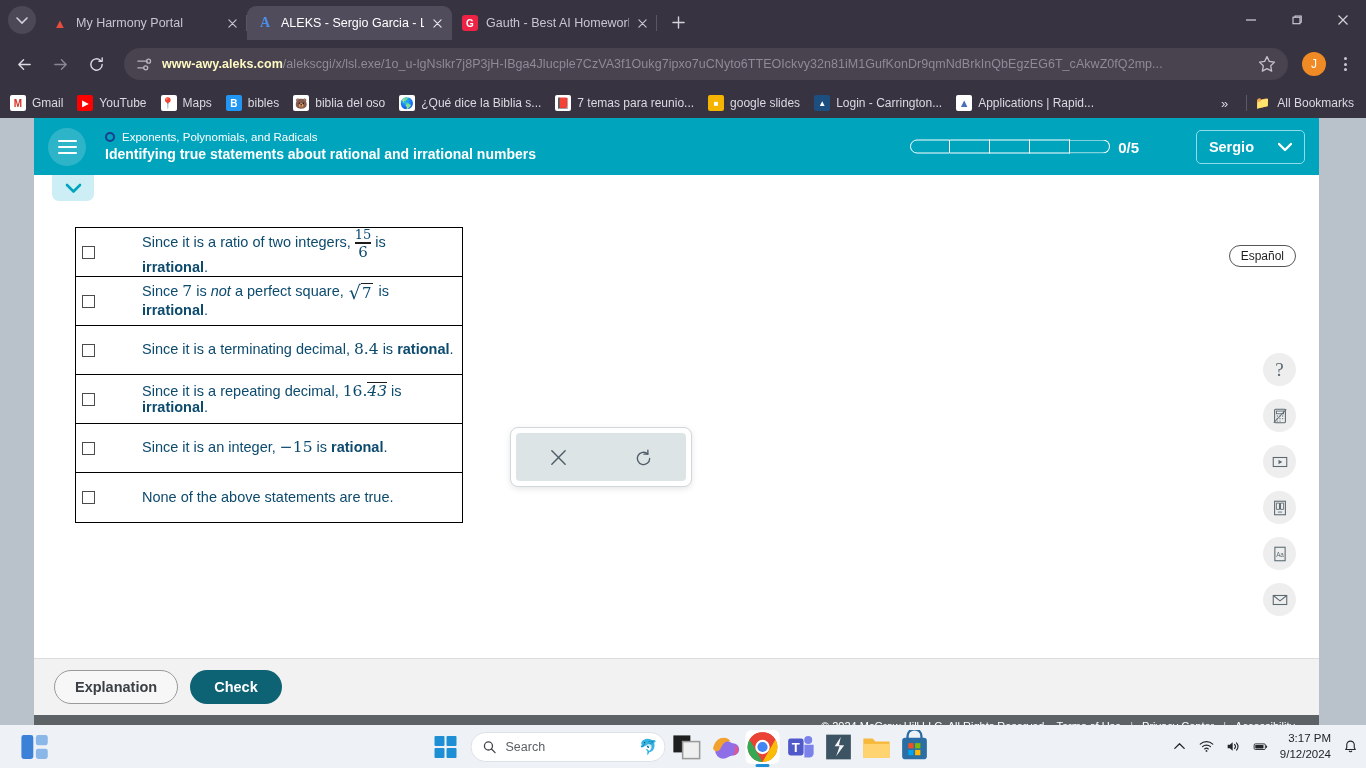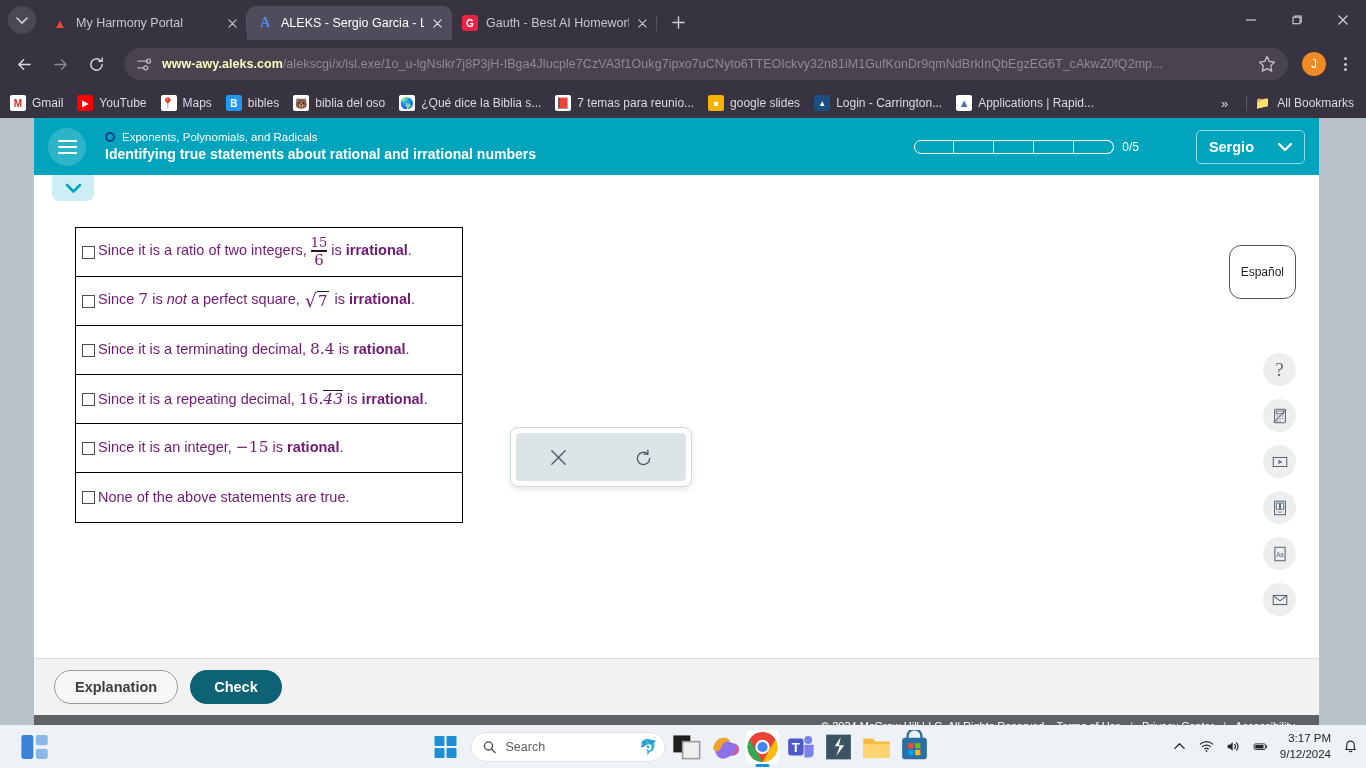--- a/index.html
+++ b/index.html
@@ -139,21 +139,21 @@
     position: absolute; right: 180px; top: 50%; transform: translateY(-50%);
     display: flex; align-items: center; gap: 8px;
   }
   .pbar { display: flex; }
   .pseg {
     width: 40px; height: 14px; border: 1.5px solid #ffffff; border-left: none;
     background: transparent;
   }
   .pseg:first-child { border-left: 1.5px solid #fff; border-radius: 8px 0 0 8px; }
   .pseg:last-child { border-radius: 0 8px 8px 0; }
-  .pcount { font-size: 12px; font-weight: normal; color: #ffffff; text-align: right; }
+  .pcount { font-size: 15px; font-weight: bold; color: #ffffff; text-align: right; }
   .user-btn {
     position: absolute; right: 14px; top: 50%; transform: translateY(-50%);
     height: 34px; border: 1.5px solid #8fdcea; border-radius: 5px;
     display: flex; align-items: center; gap: 24px; padding: 0 12px;
     color: #fff; font-size: 14.5px; font-weight: bold; cursor: pointer;
   }
   .user-btn svg { width: 14px; height: 10px; }
 
   
   .collapse-tab {
@@ -165,21 +165,21 @@
 
   
   .exercise { position: relative; padding: 30px 0 0 41px; height: 483px; }
   .prompt { font-size: 14.5px; color: #1c1c1c; }
   .prompt i { font-style: italic; }
 
   .choices { margin-top: 22px; width: 388px; border: 1px solid #000; }
   .choice {
     border-bottom: 1px solid #000; min-height: 49px; display: flex;
     align-items: center; padding: 0 8px 0 6px; font-size: 14.5px;
-    color: #701a75; cursor: pointer;
+    color: #0c4a6e; cursor: pointer; gap: 44px;
   }
   .choice:last-child { border-bottom: none; }
   .cbx {
     width: 13px; height: 13px; border: 1.3px solid #4c4c4c; background: #fff;
     flex: none; margin-right: 3px; cursor: pointer;
   }
   .ctext { line-height: 1.1; }
   .ctext b { font-weight: bold; }
   .ctext em { font-style: italic; }
   .mth { font-family: "DejaVu Serif", serif; font-size: 15.5px; }
@@ -210,21 +210,21 @@
   }
   .toolpop-btn {
     flex: 1; display: flex; align-items: center; justify-content: center;
     height: 100%; cursor: pointer;
   }
   .toolpop-btn svg { width: 19px; height: 19px; }
 
   
   .espanol {
     position: absolute; right: 23px; top: 70px; border: 1px solid #565656;
-    border-radius: 12px; padding: 19px 11px; font-size: 12px; color: #1f1f1f;
+    border-radius: 12px; padding: 3px 11px; font-size: 12px; color: #1f1f1f;
     background: #fff; cursor: pointer;
   }
   .rail { position: absolute; right: 23px; top: 178px; display: flex; flex-direction: column; gap: 13px; }
   .rail-btn {
     width: 33px; height: 33px; border-radius: 50%; background: #eeeeee;
     display: flex; align-items: center; justify-content: center; cursor: pointer;
   }
   .rail-btn svg { width: 18px; height: 18px; }
   .rail-btn .qmark { font-size: 19px; color: #5d6a72; font-family: "Liberation Serif", serif; }
 

